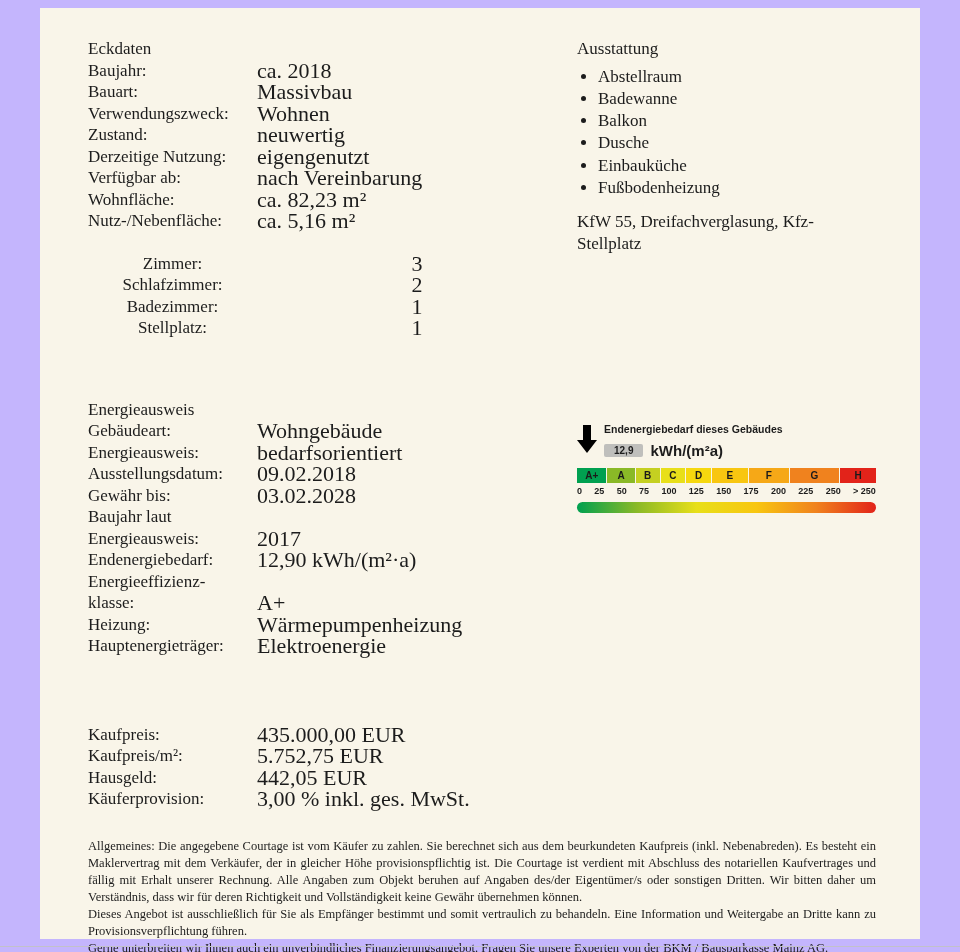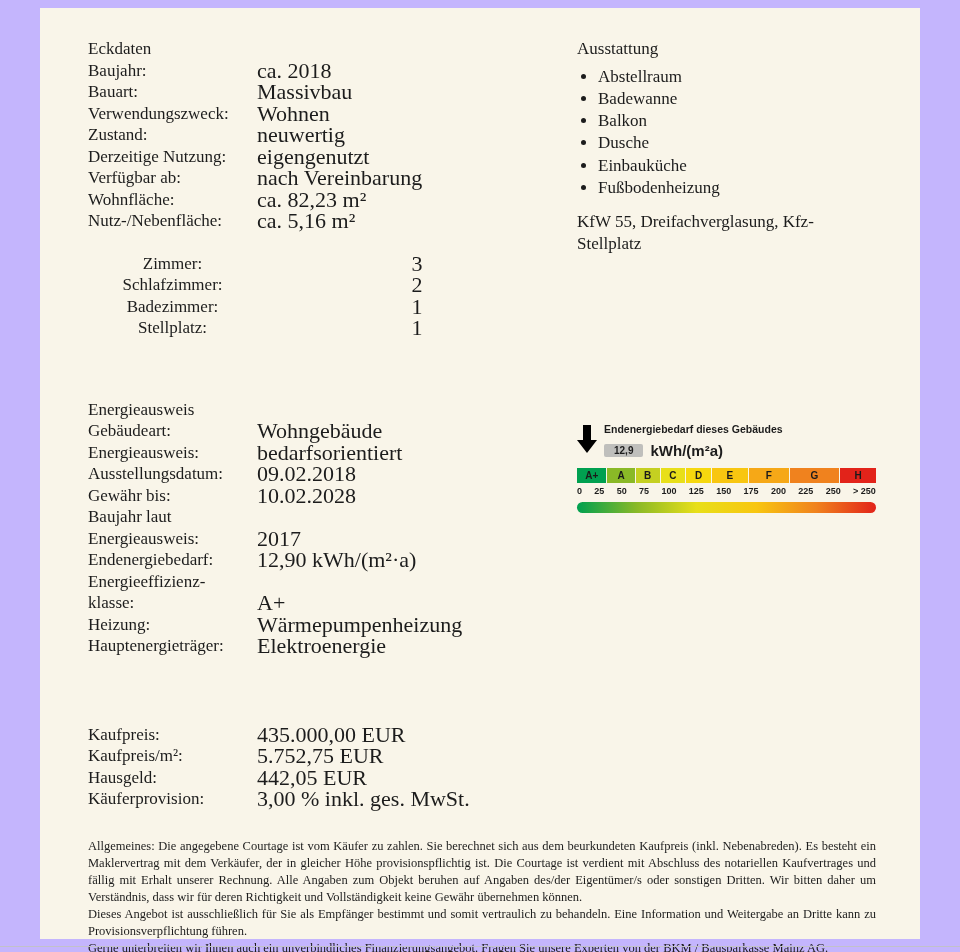--- a/index.html
+++ b/index.html
@@ -134,21 +134,21 @@
             <div class="row">
                 <span class="lbl">Energieausweis:</span>
                 <span class="val">bedarfsorientiert</span>
               </div>
             <div class="row">
                 <span class="lbl">Ausstellungsdatum:</span>
                 <span class="val">09.02.2018</span>
               </div>
             <div class="row">
                 <span class="lbl">Gewähr bis:</span>
-                <span class="val">10.02.2028</span>
+                <span class="val">03.02.2028</span>
               </div>
             <div class="row">
                 <span class="lbl">Baujahr laut
 Energieausweis:</span>
                 <span class="val">2017</span>
               </div>
             <div class="row">
                 <span class="lbl">Endenergiebedarf:</span>
                 <span class="val">12,90 kWh/(m²·a)</span>
               </div>

